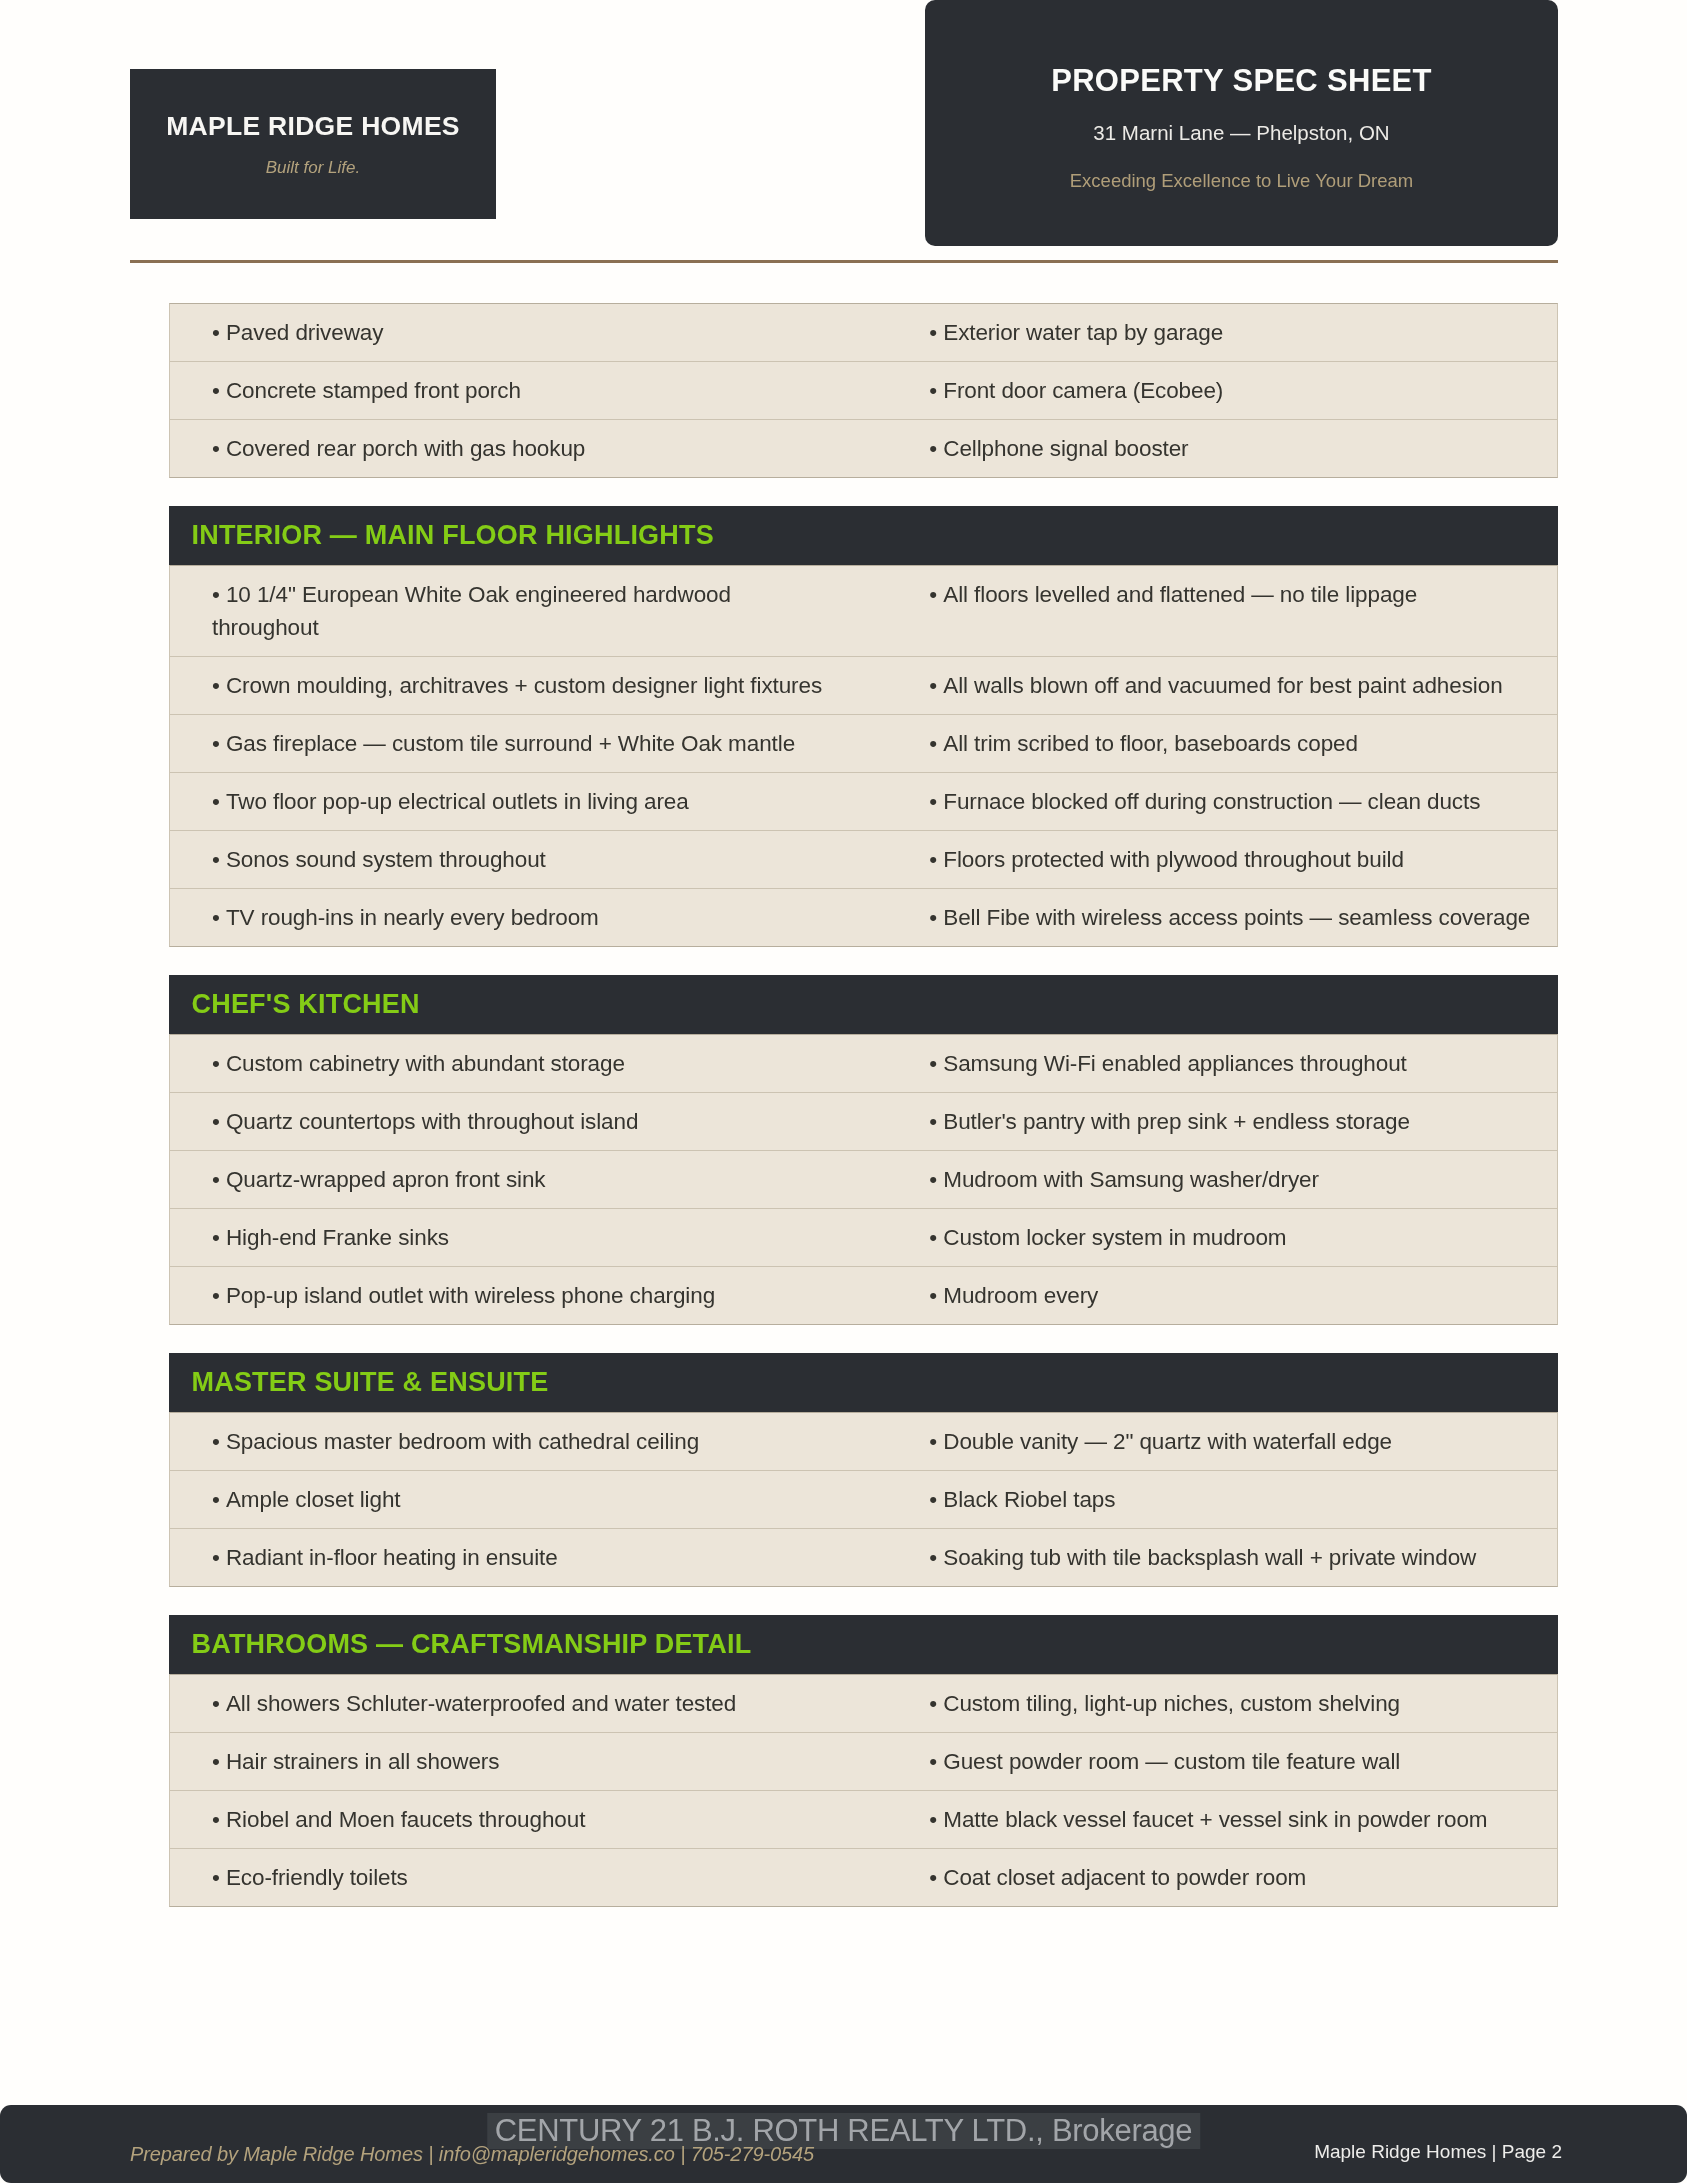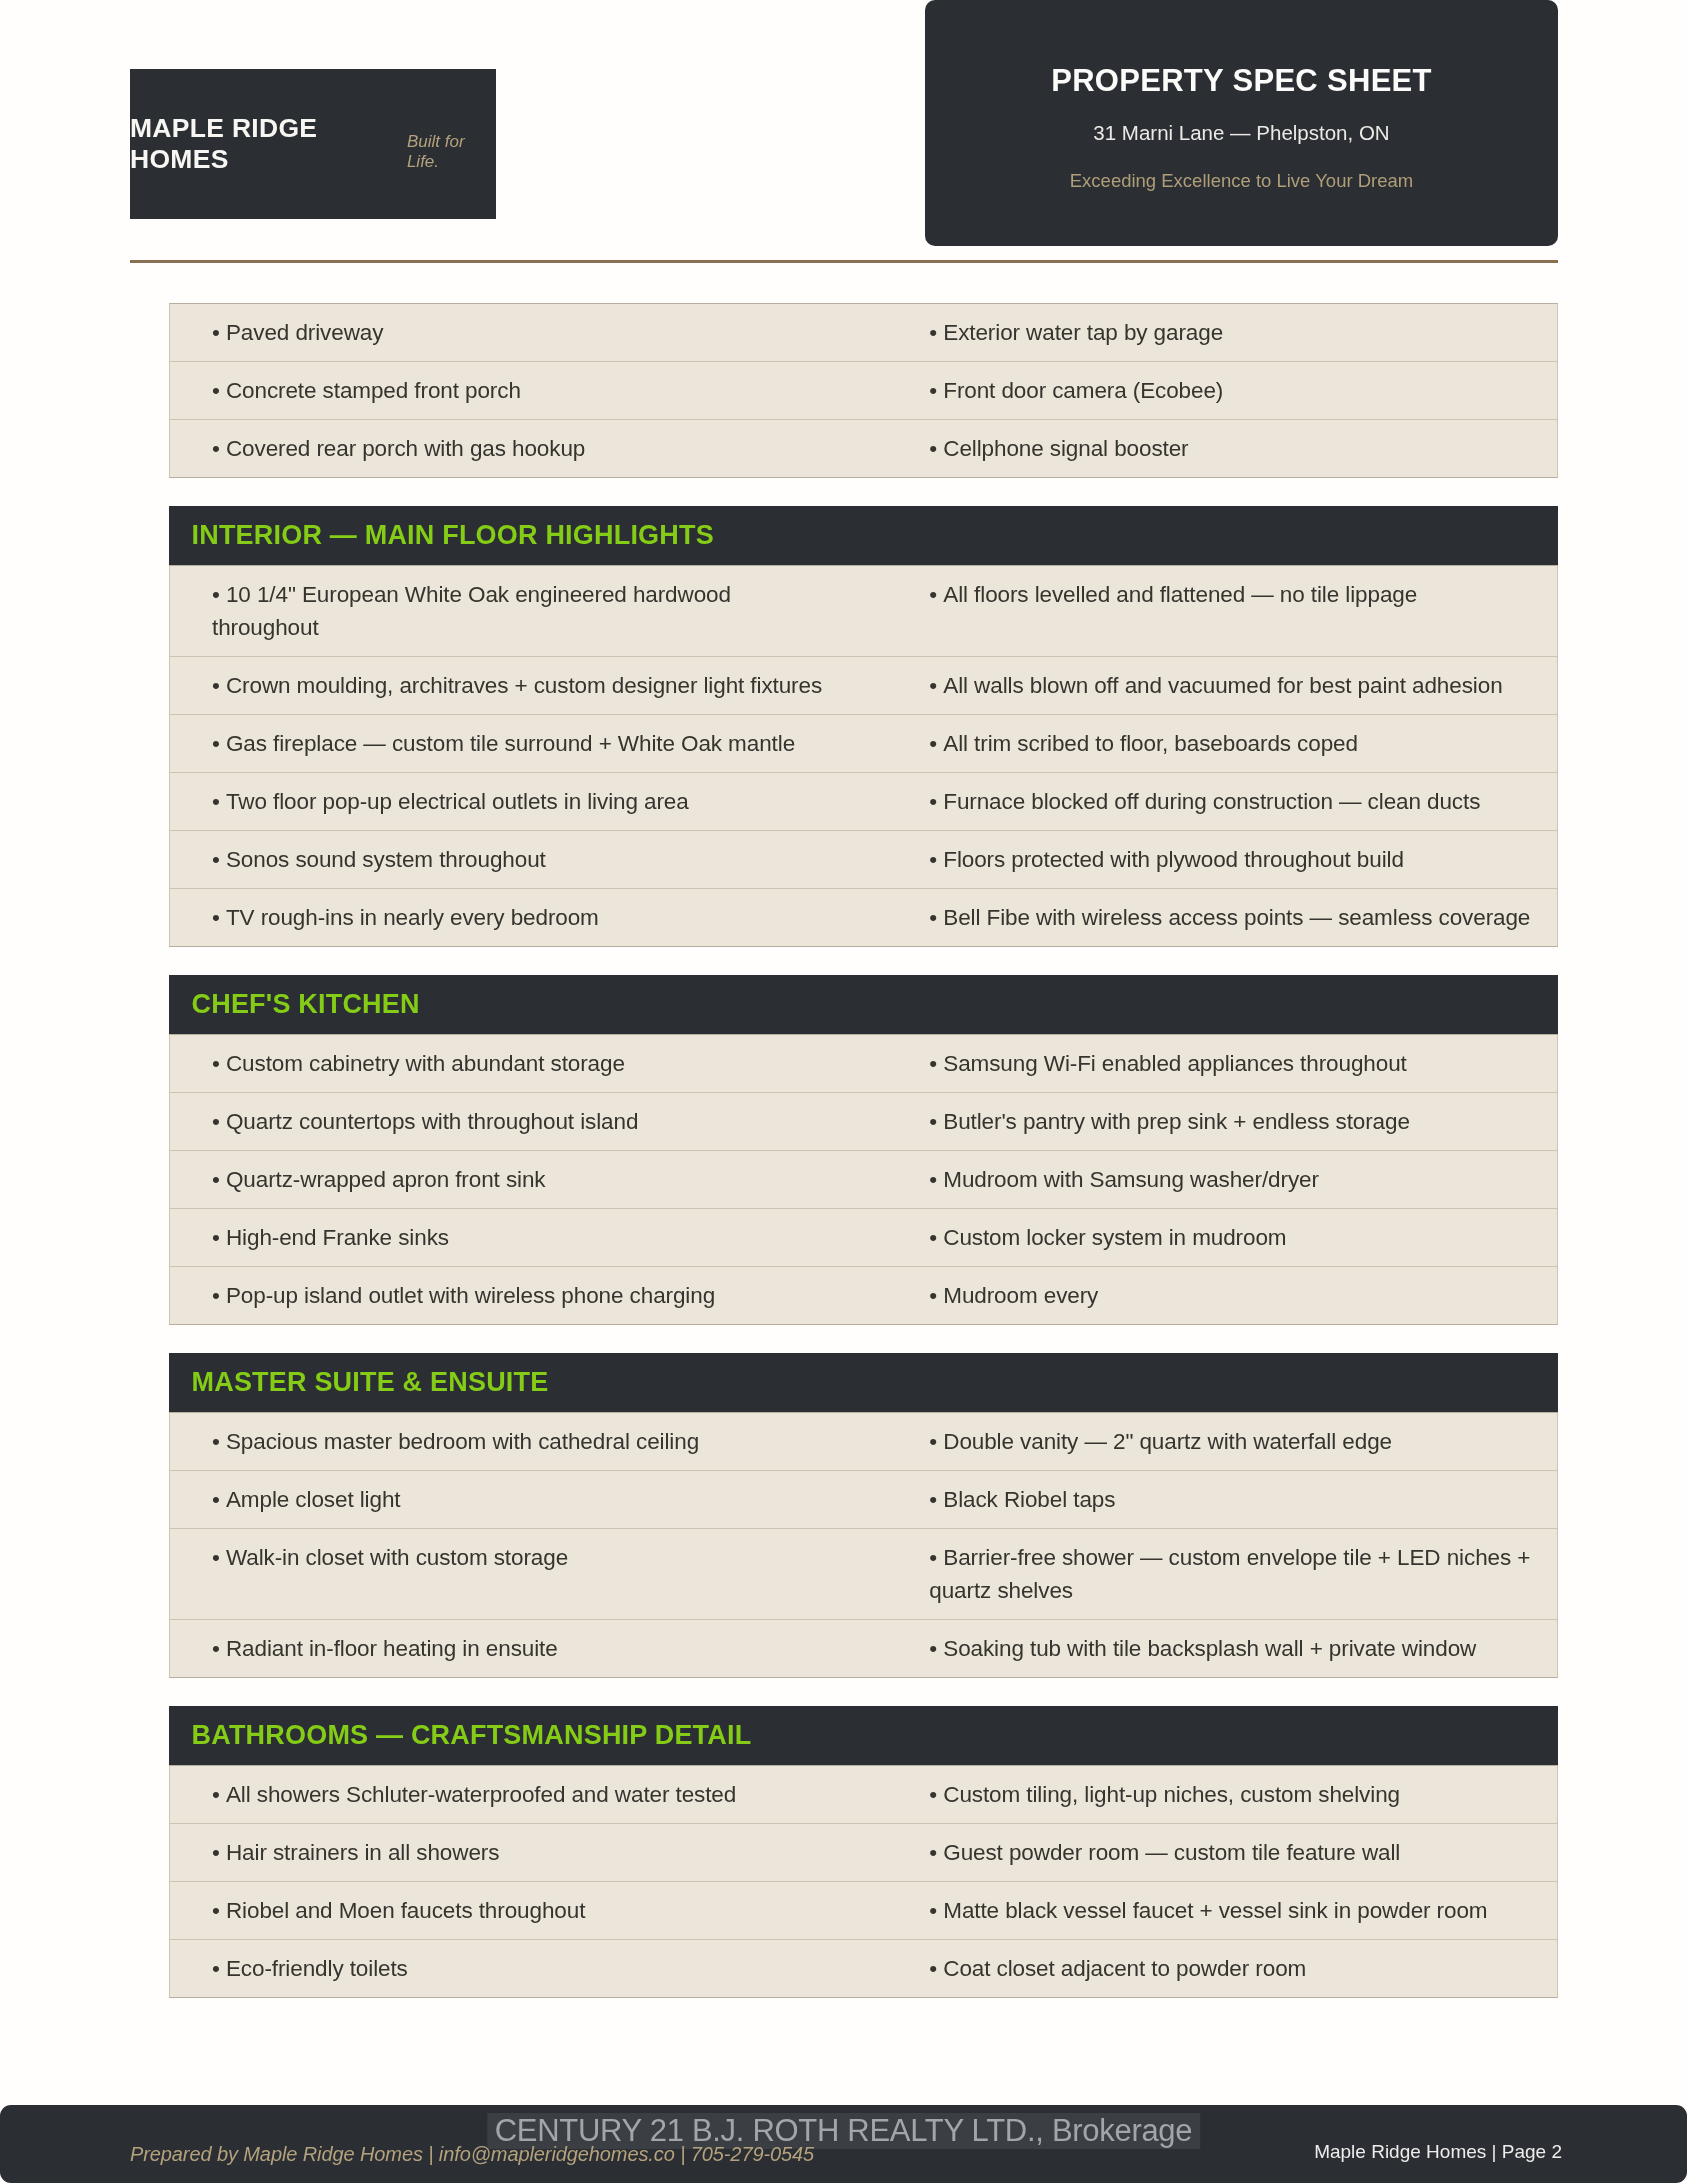--- a/index.html
+++ b/index.html
@@ -3,21 +3,21 @@
 <meta charset="utf-8">
 <style>
   html,body{margin:0;padding:0;background:#ffffff;}
   .page{
     position:relative;width:1687px;height:2183px;background:#fffefc;
     font-family:"Liberation Sans", sans-serif;overflow:hidden;
   }
   
   .logo-box{
     position:absolute;left:130px;top:69px;width:366px;height:150px;
-    background:#2b2e33;display:flex;flex-direction:row;align-items:center;justify-content:center;
+    background:#2b2e33;display:flex;flex-direction:column;align-items:center;justify-content:center;
   }
   .logo-name{font-size:26.5px;font-weight:bold;color:#f7f6f3;letter-spacing:0.3px;}
   .logo-tagline{font-size:17px;font-style:italic;color:#b3a27d;margin-top:16px;}
   .title-box{
     position:absolute;left:925px;top:0;width:633px;height:246px;background:#2b2e33;
     display:flex;flex-direction:column;align-items:center;justify-content:center;text-align:center;
     box-sizing:border-box;padding-top:9.3px;border-radius:10px;
   }
   .title-main{font-size:31px;font-weight:bold;color:#fbfbf9;letter-spacing:0.3px;}
   .title-address{font-size:20.5px;color:#eceae6;margin-top:22.5px;}
@@ -150,25 +150,20 @@
         <div class="rows">
           <div class="row">
             <div class="cell left">Spacious master bedroom with cathedral ceiling</div>
             <div class="cell right">Double vanity — 2" quartz with waterfall edge</div>
           </div>
           <div class="row">
             <div class="cell left">Ample closet light</div>
             <div class="cell right">Black Riobel taps</div>
           </div>
           <div class="row">
-            <div class="cell left">Walk-in closet with custom storage</div>
-            <div class="cell right">Barrier-free shower — custom envelope tile + LED niches +
-quartz shelves</div>
-          </div>
-          <div class="row">
             <div class="cell left">Radiant in-floor heating in ensuite</div>
             <div class="cell right">Soaking tub with tile backsplash wall + private window</div>
           </div>
         </div>
       </div>
       <div class="section">
         <div class="section-header">BATHROOMS — CRAFTSMANSHIP DETAIL</div>
         <div class="rows">
           <div class="row">
             <div class="cell left">All showers Schluter-waterproofed and water tested</div>

